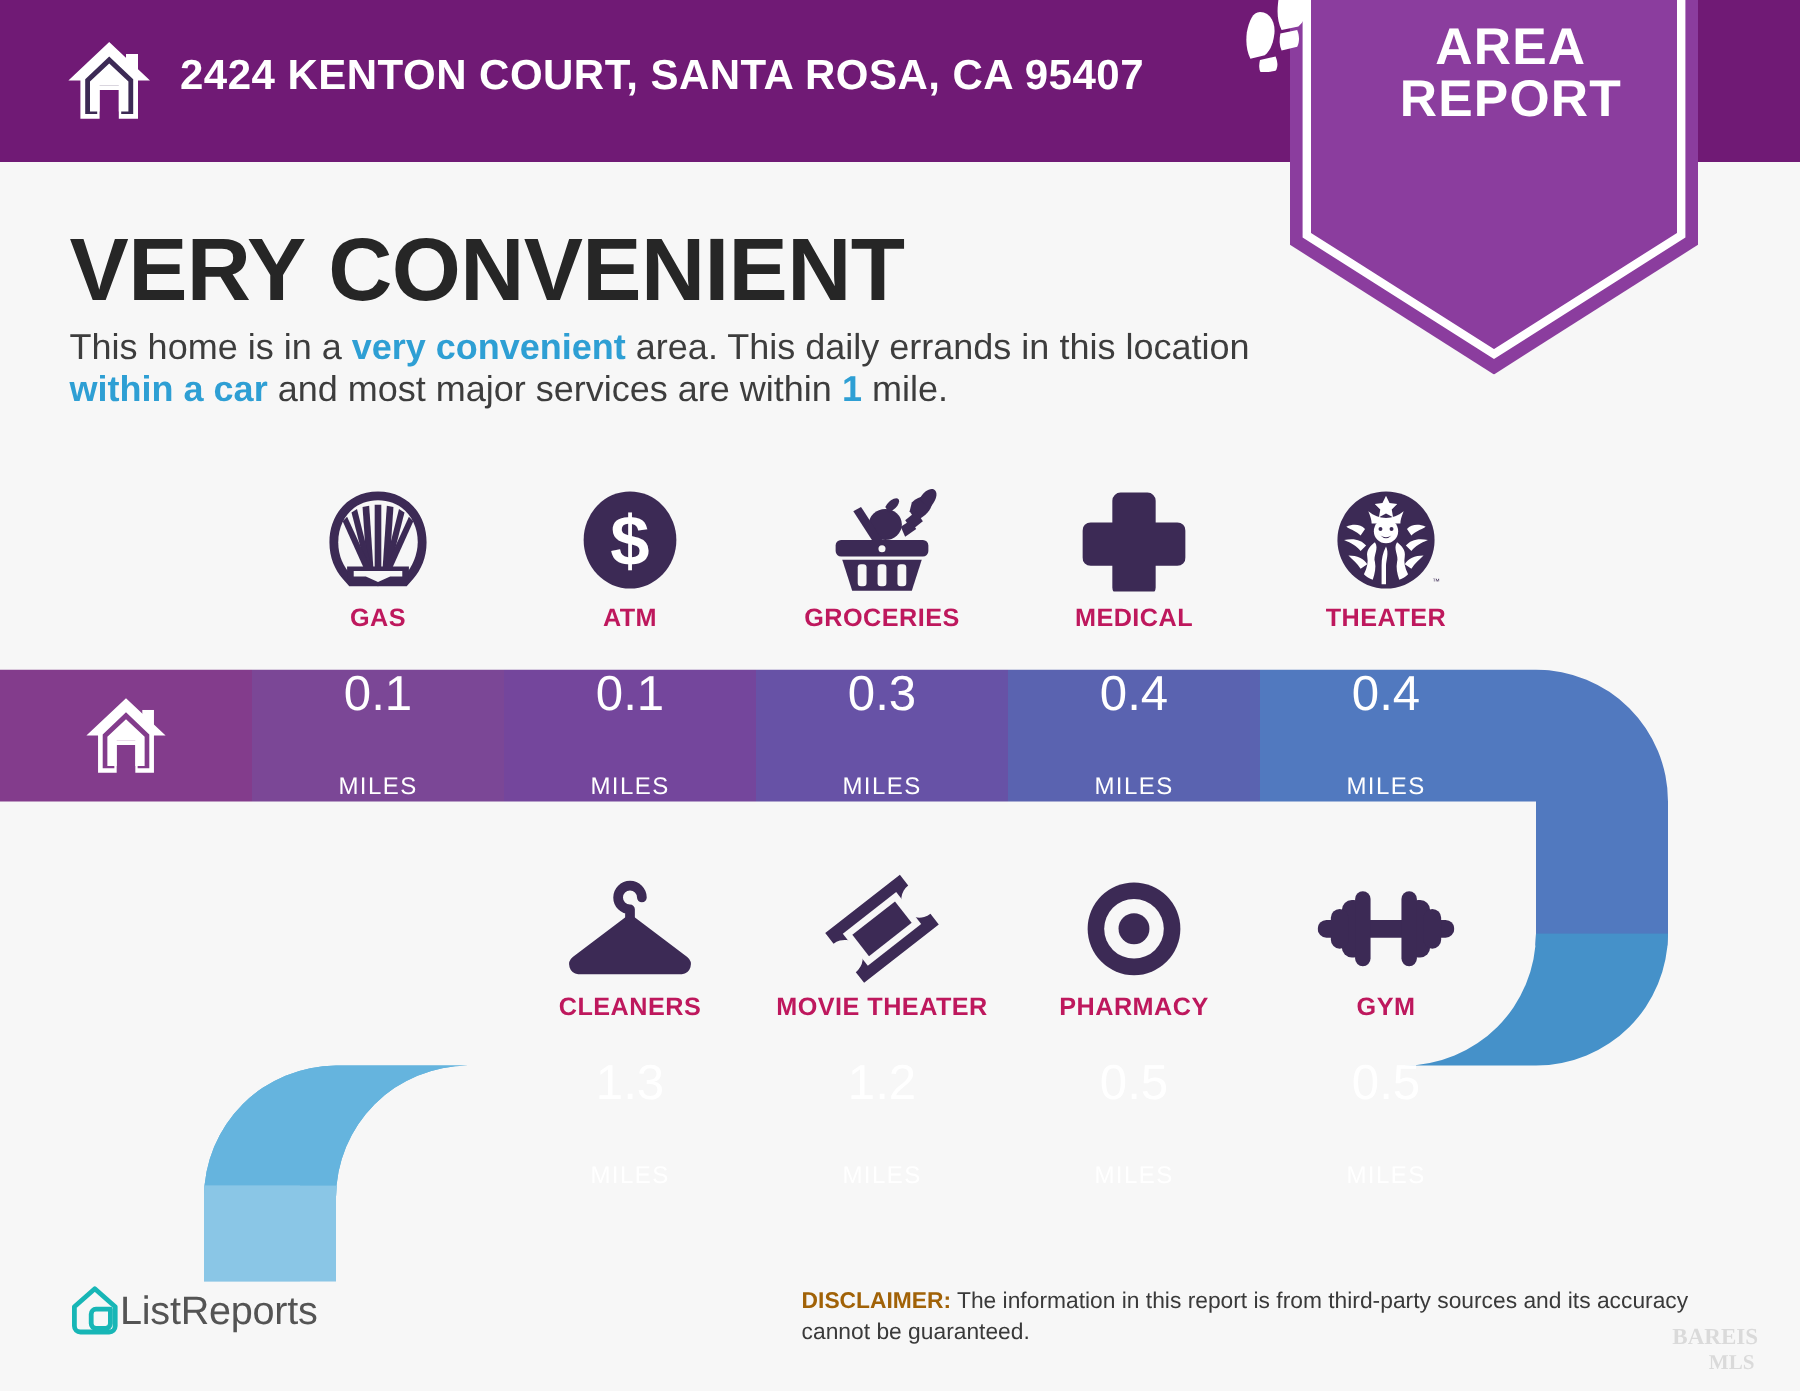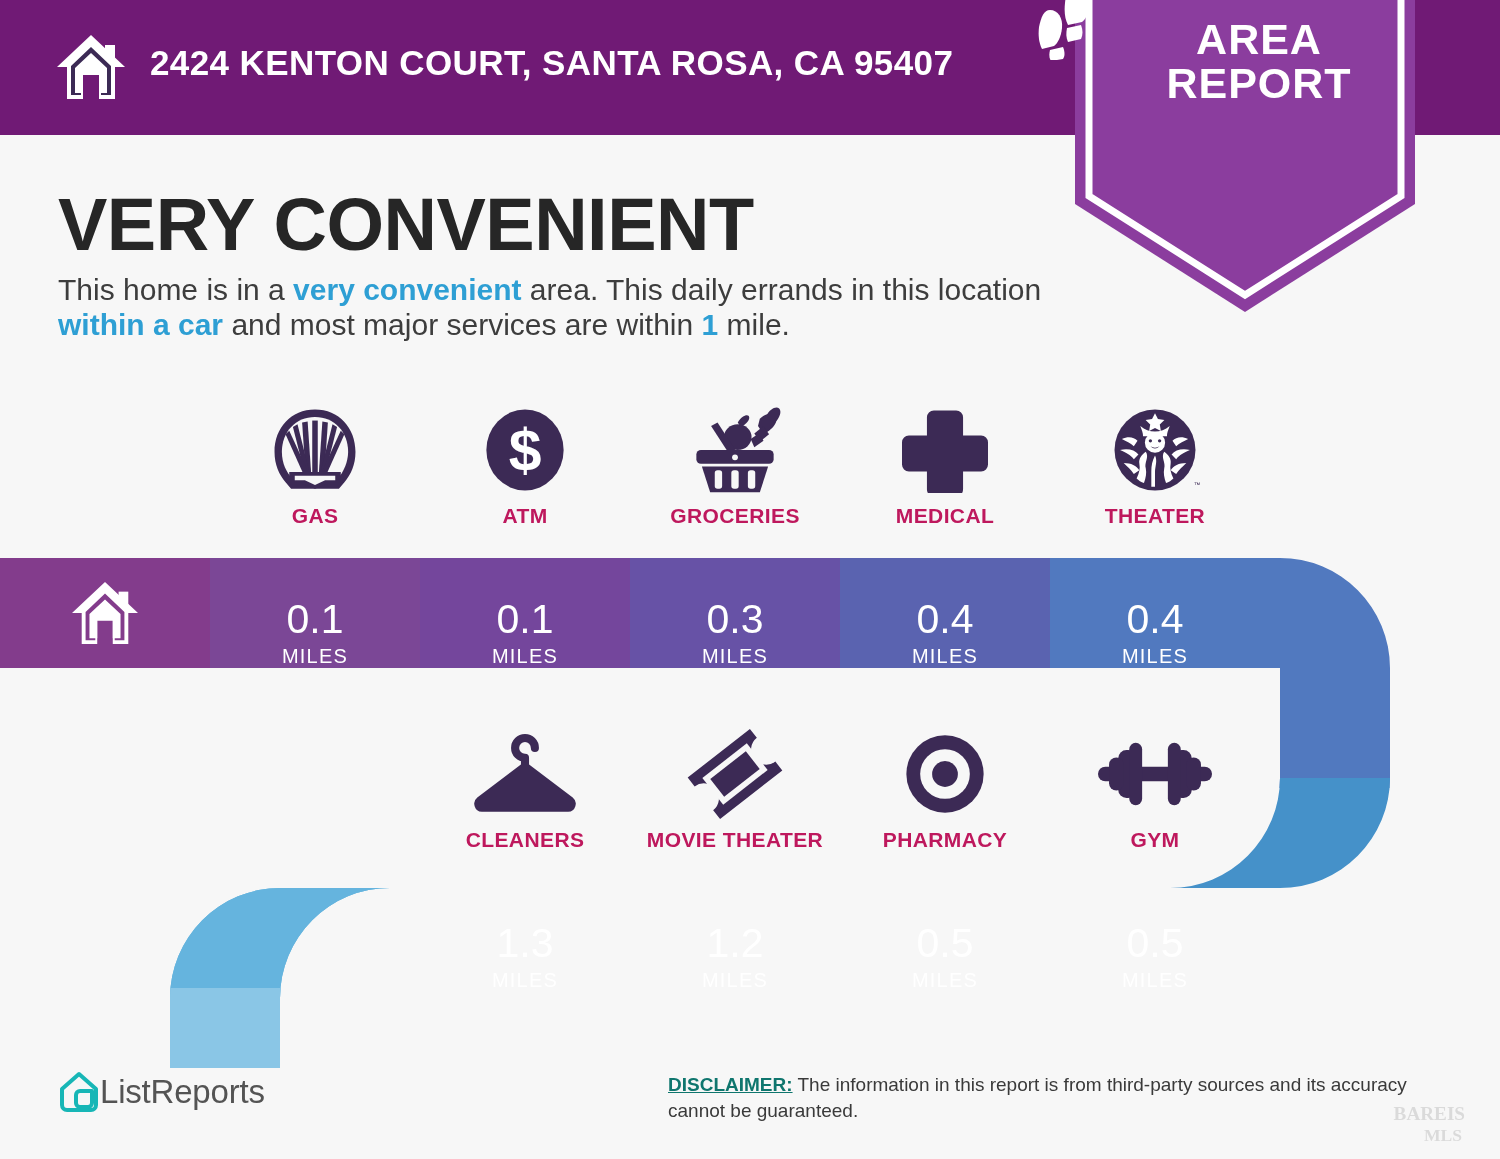--- a/index.html
+++ b/index.html
@@ -60,39 +60,39 @@
   .cellcol .glyph{height:104px;display:flex;align-items:center;justify-content:center;}
   .cellcol .cap{
     font-size:21px;font-weight:bold;color:#be185d;letter-spacing:.4px;margin-top:2px;
   }
 
   .bar-vals{position:absolute;width:1500px;height:110px;}
   .bar-vals.r1{top:558px;}
   .bar-vals.r2{top:882px;}
   .valcell{
     position:absolute;top:0;width:210px;height:110px;
-    display:flex;flex-direction:column;align-items:center;justify-content:flex-end;
+    display:flex;flex-direction:column;align-items:center;justify-content:space-between;
     color:#ffffff;
   }
   .valcell .num{font-size:41px;line-height:1;font-weight:normal;}
   .valcell .unit{font-size:20px;letter-spacing:1.2px;margin-top:5px;}
 
   .home-cell{
     position:absolute;left:0;top:558px;width:210px;height:110px;
     display:flex;align-items:center;justify-content:center;
   }
 
   
   .brand{position:absolute;left:58px;top:1070px;display:flex;align-items:center;z-index:4;}
   .brand-name{font-size:33px;color:#545454;letter-spacing:-.2px;}
   .disclaimer{
     position:absolute;left:668px;top:1072px;width:790px;
     font-size:19px;color:#3a3a3a;line-height:1.35;
   }
-  .disclaimer b{font-weight:bold;color:#0f766e;text-decoration:underline;}
+  .disclaimer b{font-weight:bold;color:#a16207;}
   .watermark{
     position:absolute;right:12px;bottom:12px;width:96px;height:48px;opacity:.30;
   }
 </style>
 </head>
 <body>
 
 <div class="stage">
 
   <div class="header">

